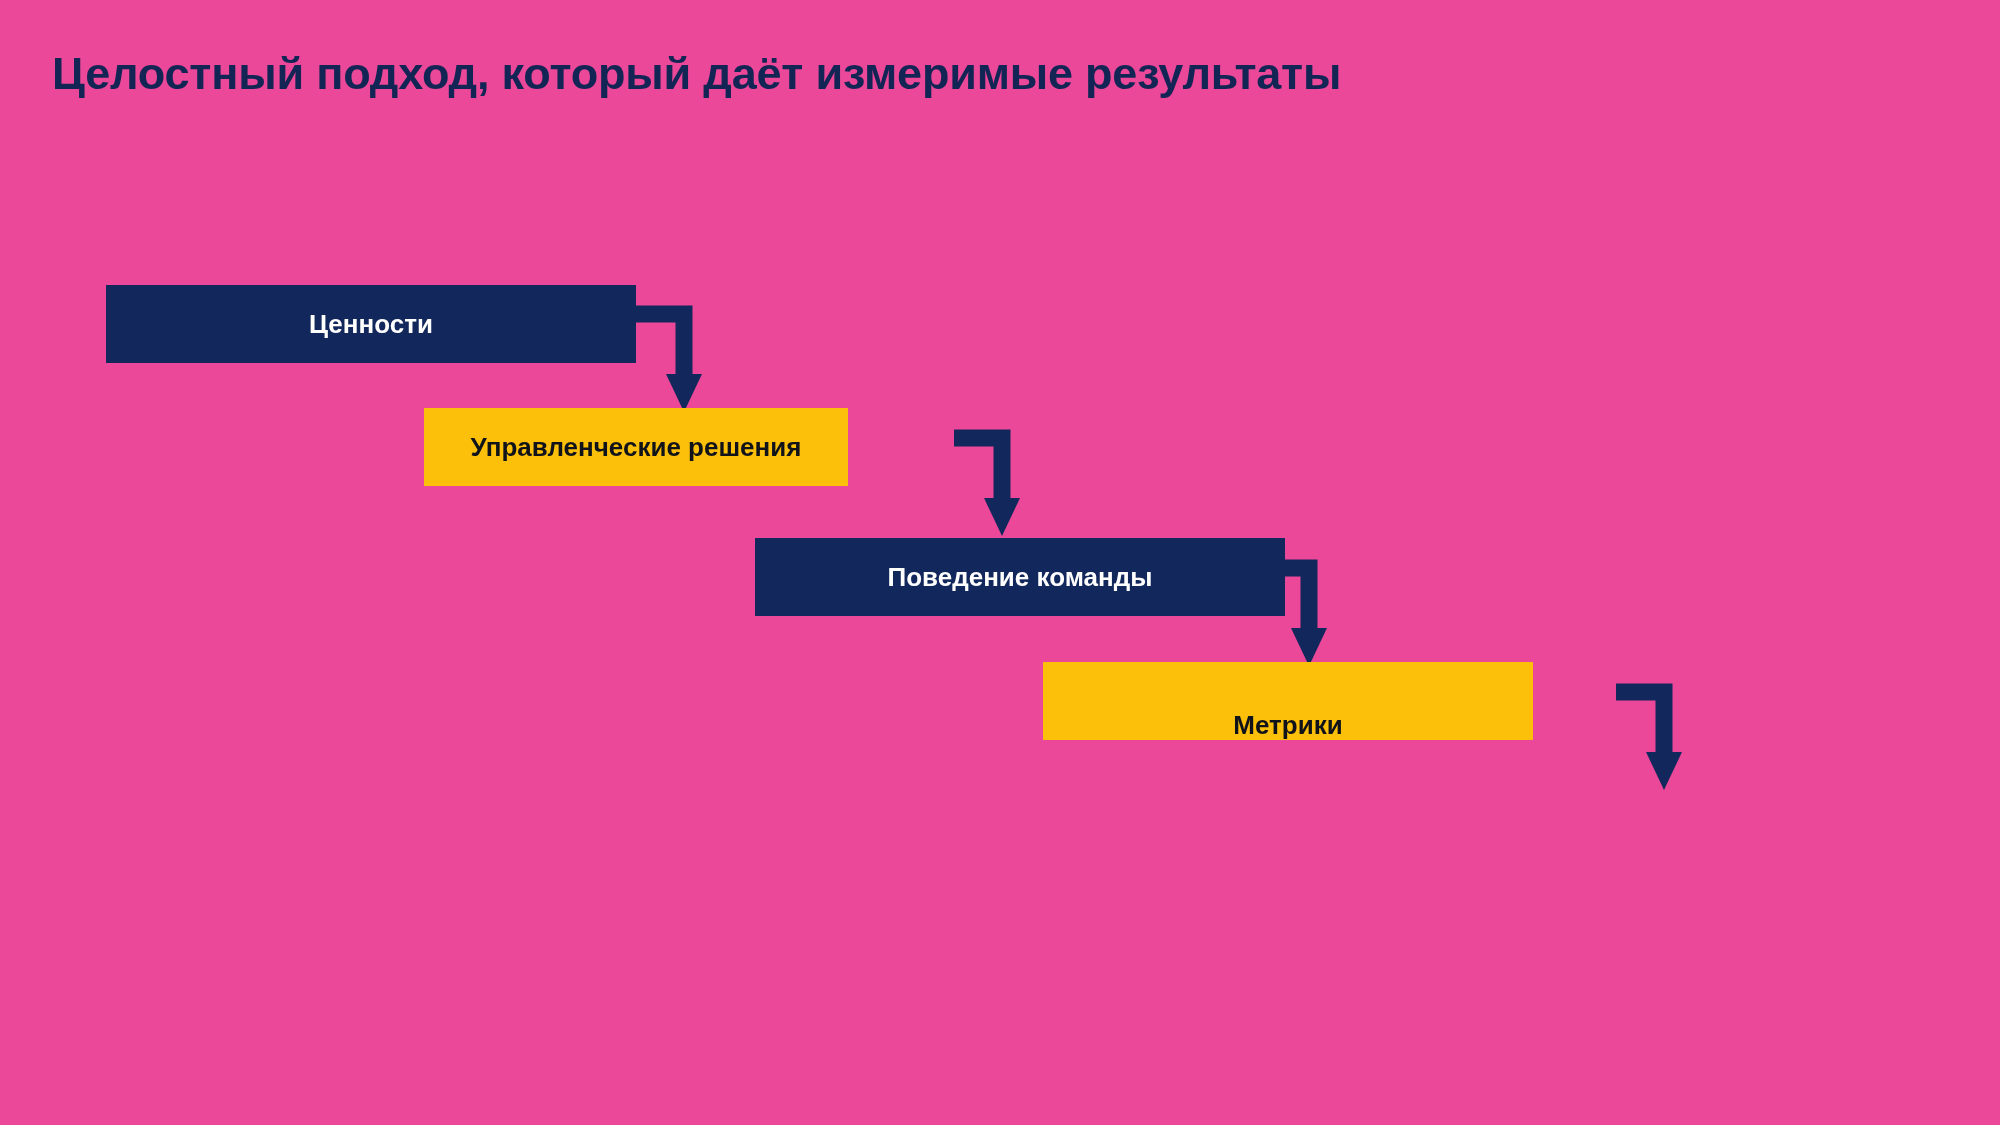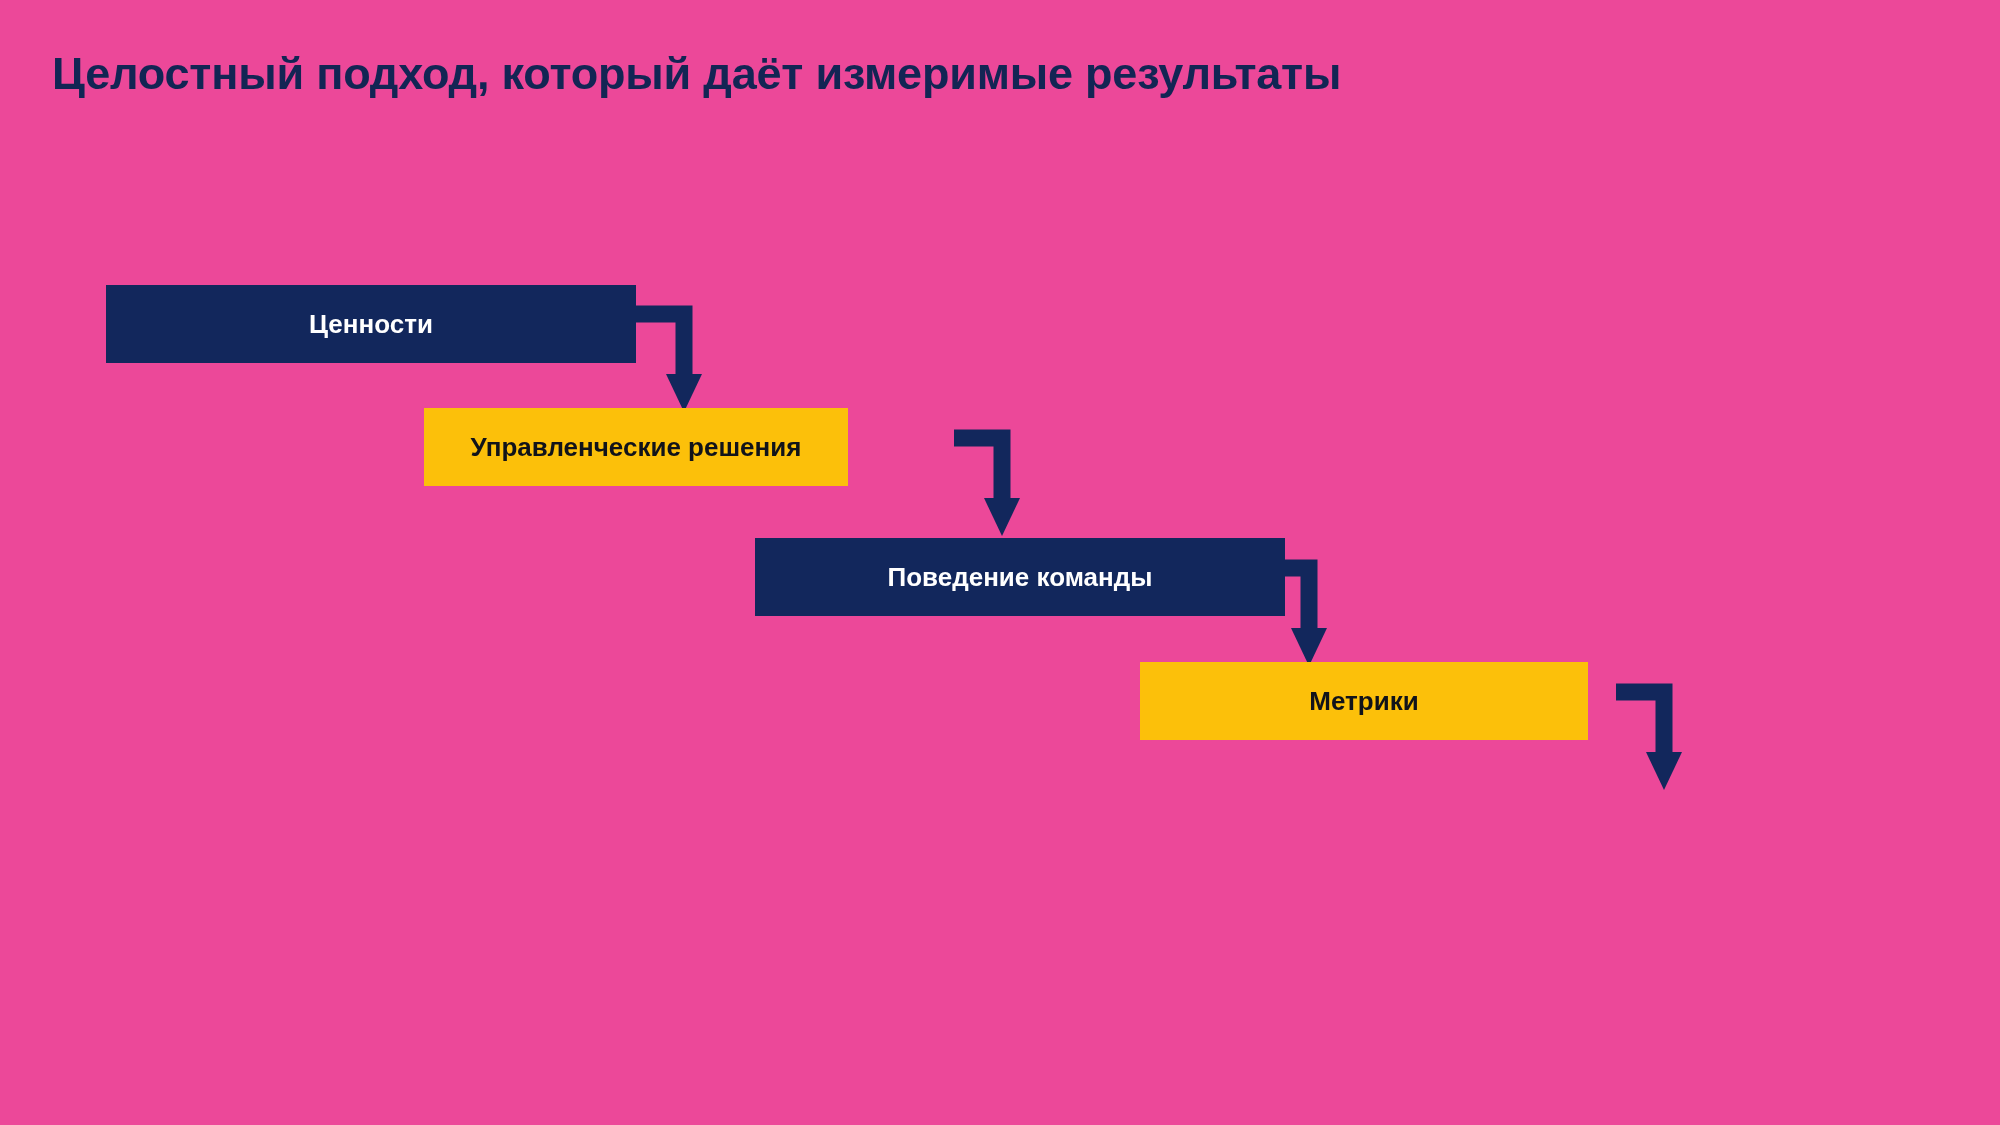--- a/index.html
+++ b/index.html
@@ -112,19 +112,19 @@
     </div>
 
     <div class="step gold" style="left:424px; top:408px; width:424px; height:78px;">
       <span class="step-label">Управленческие решения</span>
     </div>
 
     <div class="step dark" style="left:731px; top:538px; width:530px; height:78px;margin-left:24px;">
       <span class="step-label">Поведение команды</span>
     </div>
 
-    <div class="step gold" style="left:1140px; top:662px; width:448px; height:78px;">
+    <div class="step gold" style="left:1043px; top:662px; width:490px; height:78px;align-items:flex-end;">
       <span class="step-label">Метрики</span>
     </div>
 
 
   </div>
 </div>
 
 </body></html>

